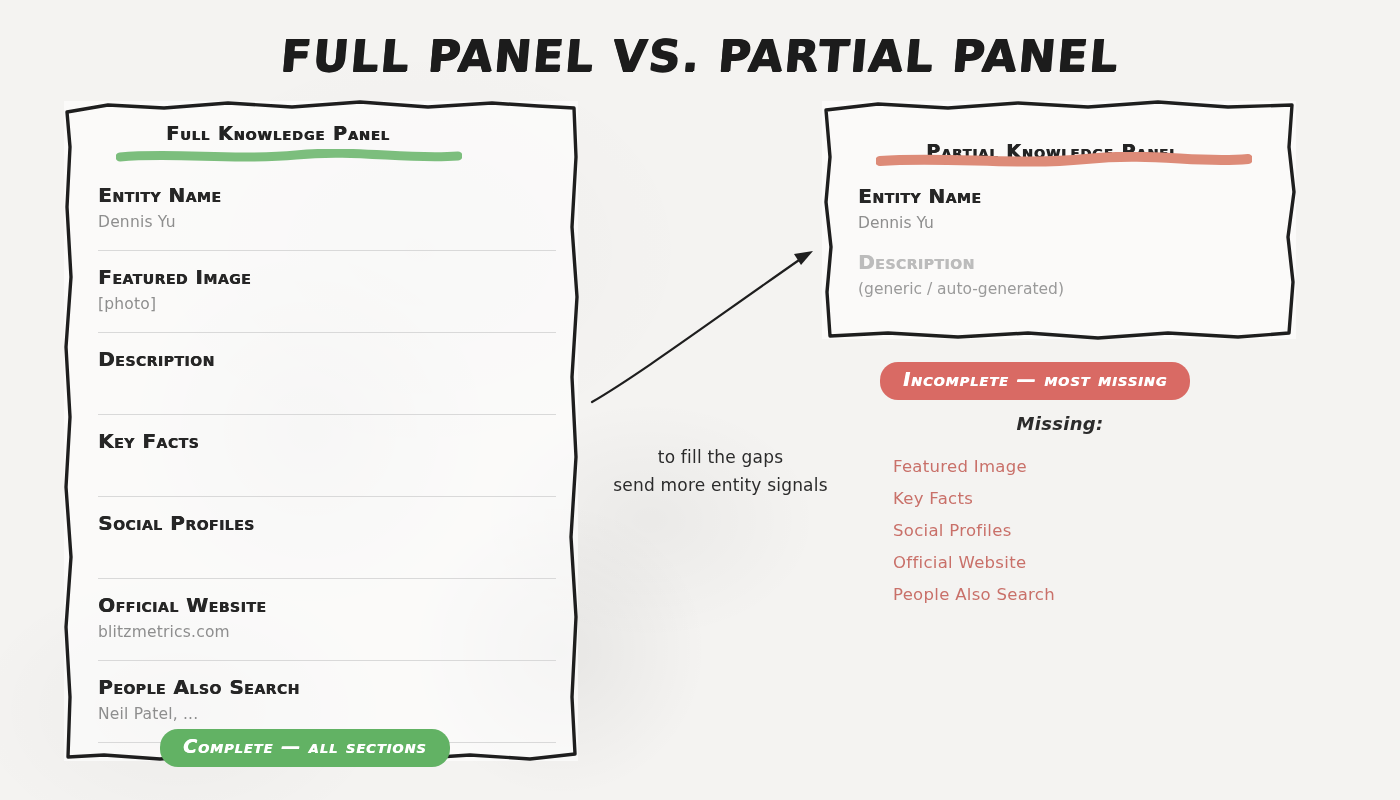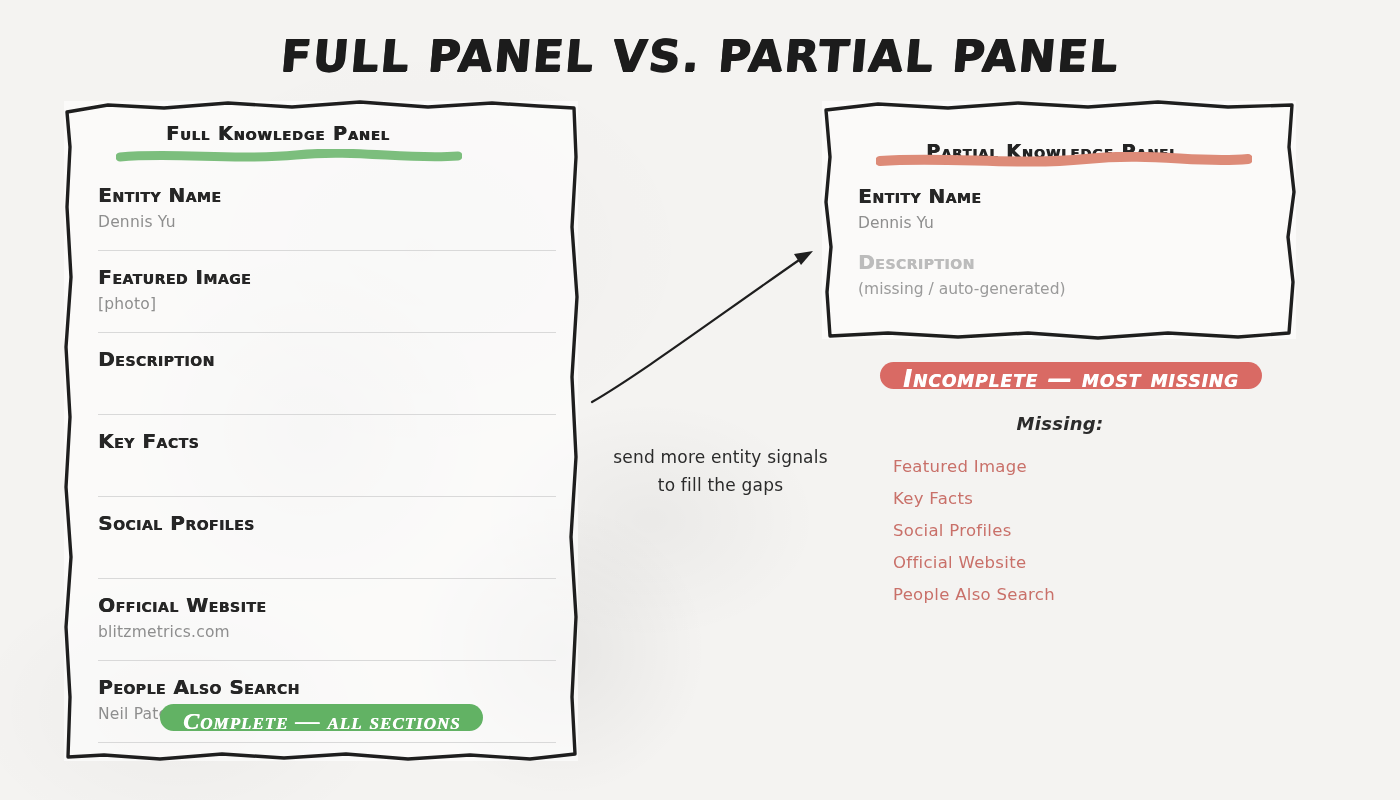--- a/index.html
+++ b/index.html
@@ -39,23 +39,23 @@
   }
   .row-value{font-size:15.5px;color:#8e8e8e;line-height:22px;margin-top:3px;letter-spacing:.2px;}
   
   .pr-label{font-variant:small-caps;font-weight:800;font-size:20px;color:#262626;
     letter-spacing:.5px;text-shadow:.5px 0 0 #262626;line-height:26px;}
   .pr-label.faded{color:#bcbcbc;text-shadow:.5px 0 0 #bcbcbc;}
   .pr-value{font-size:15.5px;color:#8e8e8e;line-height:22px;margin-top:3px;}
   .pr-value.faded{color:#9a9a9a;}
   
   .badge{
-    height:27px;line-height:35px;padding:0 23px;border-radius:18px;
+    height:38px;line-height:35px;padding:0 23px;border-radius:18px;
     color:#fff;font-variant:small-caps;font-style:italic;font-weight:800;
-    font-size:24px;letter-spacing:1px;white-space:nowrap;
+    font-size:19px;letter-spacing:1px;white-space:nowrap;
     text-shadow:.5px 0 0 #fff;
   }
   .badge.green{background:#62b264;}
   .badge.red{background:#d96a64;}
   
   .mid-note{
     left:588px;top:443px;width:265px;text-align:center;
     font-size:17px;color:#2b2b2b;line-height:28px;letter-spacing:.2px;
   }
   
@@ -108,30 +108,30 @@
     <div class="row">
       <div class="row-label">Official Website</div>
       <div class="row-value">blitzmetrics.com</div>
     </div>
     <div class="row">
       <div class="row-label">People Also Search</div>
       <div class="row-value">Neil Patel, ...</div>
     </div>
   </div>
 
-  <div class="abs badge green" style="left:160px;top:704px;font-family:Liberation Serif, serif;">Complete — all sections</div>
+  <div class="abs badge green" style="left:160px;top:729px;">Complete — all sections</div>
 
   <svg class="abs" style="left:580px;top:238px;" width="250" height="180" viewBox="0 0 250 180">
     <path d="M12 164 C 60 136, 130 84, 222 20" fill="none" stroke="#1e1e1e" stroke-width="2.2" stroke-linecap="round"></path>
     <path d="M233 13 L221 27 L214 16 Z" fill="#1e1e1e"></path>
   </svg>
 
   <div class="abs mid-note">
+    <div>to fill the gaps</div>
     <div>send more entity signals</div>
-    <div>to fill the gaps</div>
   </div>
 
   <div class="abs panel-fill" style="left:822px;top:101px;width:474px;height:238px;"></div>
 
   <svg class="abs panel-border" style="left:818px;top:97px;" width="482" height="246" viewBox="0 0 482 246">
     <path d="M8 13 L60 7 L130 11 L200 6 L270 10 L340 5 L410 10 L474 8
              L471 50 L476 95 L470 140 L475 185 L471 236
              L420 240 L350 236 L280 241 L210 236 L140 240 L70 236 L12 239
              L9 195 L13 150 L8 105 L12 60 Z" fill="none" stroke="#1e1e1e" stroke-width="3.4" stroke-linejoin="round" stroke-linecap="round"></path>
   </svg>
@@ -141,21 +141,21 @@
     <path d="M4 9 C 70 4, 140 14, 210 7 S 320 12, 372 7" fill="none" stroke="#dd8b78" stroke-width="10" stroke-linecap="round"></path>
   </svg>
 
   <div class="abs" style="left:858px;top:183px;">
     <div>
       <div class="pr-label">Entity Name</div>
       <div class="pr-value">Dennis Yu</div>
     </div>
     <div style="margin-top:15px;">
       <div class="pr-label faded">Description</div>
-      <div class="pr-value faded">(missing / auto-generated)</div>
+      <div class="pr-value faded">(generic / auto-generated)</div>
     </div>
   </div>
 
   <div class="abs badge red" style="left:880px;top:362px;">Incomplete — most missing</div>
 
   <div class="abs missing-title">Missing:</div>
 
   <ul class="abs missing-list">
     <li>Featured Image</li>
     <li>Key Facts</li>

